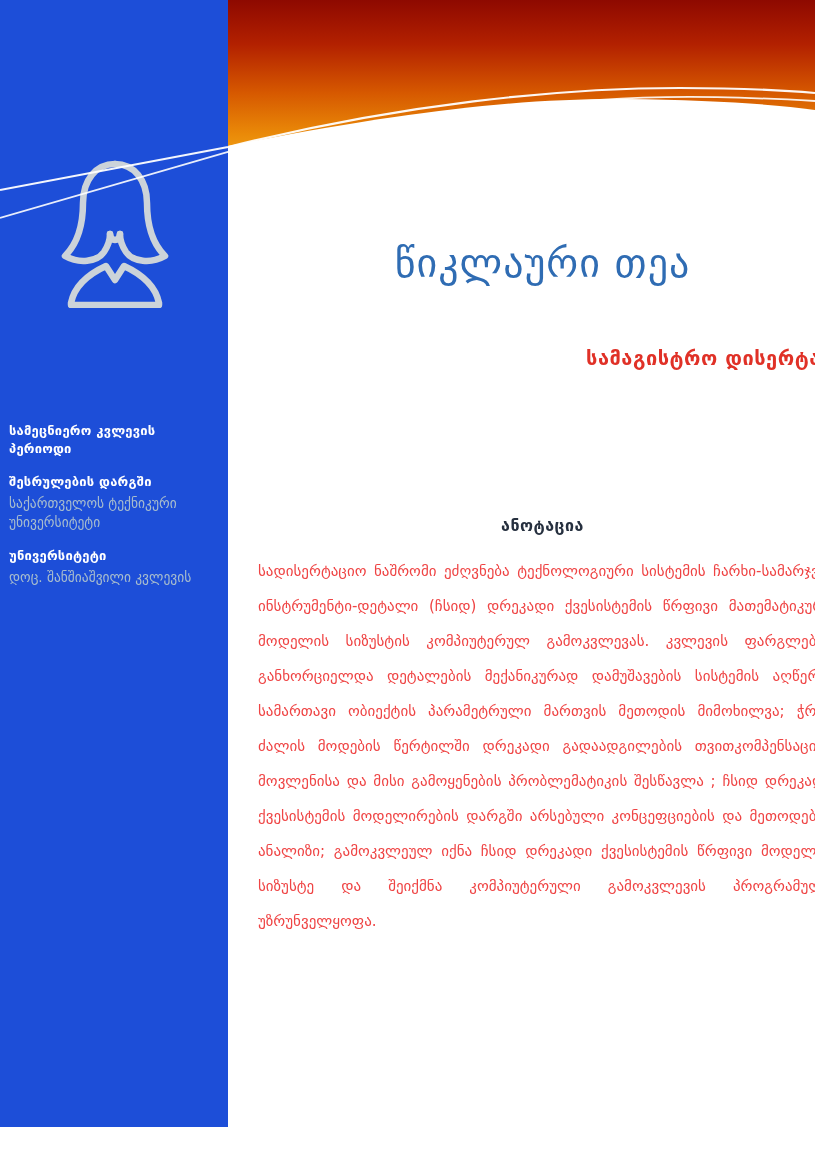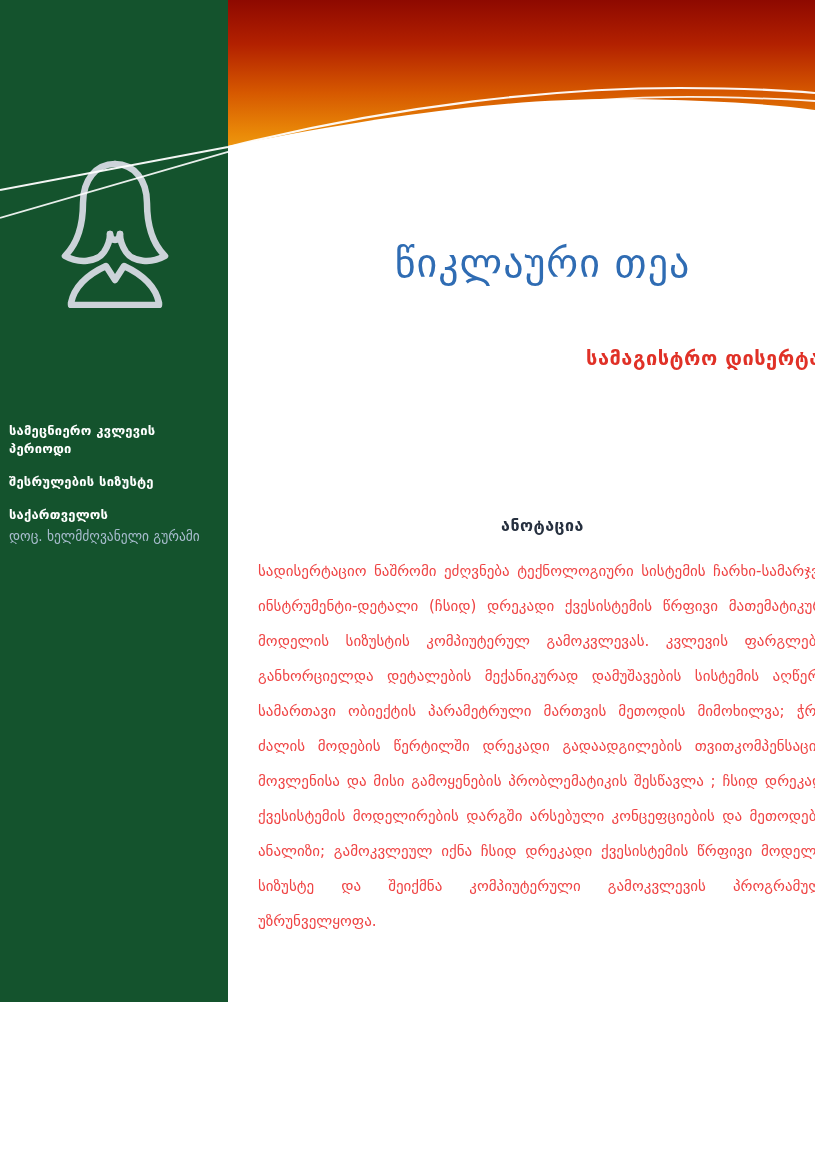--- a/index.html
+++ b/index.html
@@ -13,22 +13,22 @@
     width: 815px;
     height: 1152px;
     background: #ffffff;
     overflow: hidden;
   }
   
   .sidebar {
     position: absolute;
     left: 0; top: 0;
     width: 228px;
-    height: 1002px;
-    background: #14532d;
+    height: 1127px;
+    background: #1d4ed8;
   }
   .avatar-wrap {
     position: absolute;
     left: 48px; top: 156px;
     width: 134px; height: 152px;
   }
   .sidebar-info {
     position: absolute;
     left: 0; top: 422px;
     width: 228px;
@@ -117,25 +117,26 @@
         <path d="M62 78 C63 86 71 86 72 78"></path>
         <path d="M23 147 C27 127 45 116 58 110 L67 124 L76 110 C89 116 107 127 111 147 L111 149 L23 149 Z"></path>
       </svg>
     </div>
 
     <div class="sidebar-info">
       <div class="sb-block">
         <div class="sb-label">სამეცნიერო კვლევის პერიოდი</div>
       </div>
       <div class="sb-block">
-        <div class="sb-label">შესრულების სიზუსტე</div>
+        <div class="sb-label">შესრულების დარგში</div>
+        <div class="sb-value">საქართველოს ტექნიკური უნივერსიტეტი</div>
       </div>
       <div class="sb-block">
-        <div class="sb-label">საქართველოს</div>
-        <div class="sb-value">დოც. ხელმძღვანელი გურამი</div>
+        <div class="sb-label">უნივერსიტეტი</div>
+        <div class="sb-value">დოც. შანშიაშვილი კვლევის</div>
       </div>
     </div>
   </div>
 
   <svg class="wave-svg" viewBox="0 0 815 250">
     <path d="M228,146 C400,112 520,98 625,99 C710,100 772,104 815,110 L815,250 L228,250 Z" fill="#ffffff"></path>
     <path d="M0,190 L228,147 C400,104 560,88 680,88 C730,88 780,90 815,93" fill="none" stroke="#ffffff" stroke-width="2.2" opacity="0.95"></path>
     <path d="M0,218 L228,152 C360,126 480,110 600,100 C680,94 760,98 815,101" fill="none" stroke="#ffffff" stroke-width="1.8" opacity="0.9"></path>
   </svg>
 

